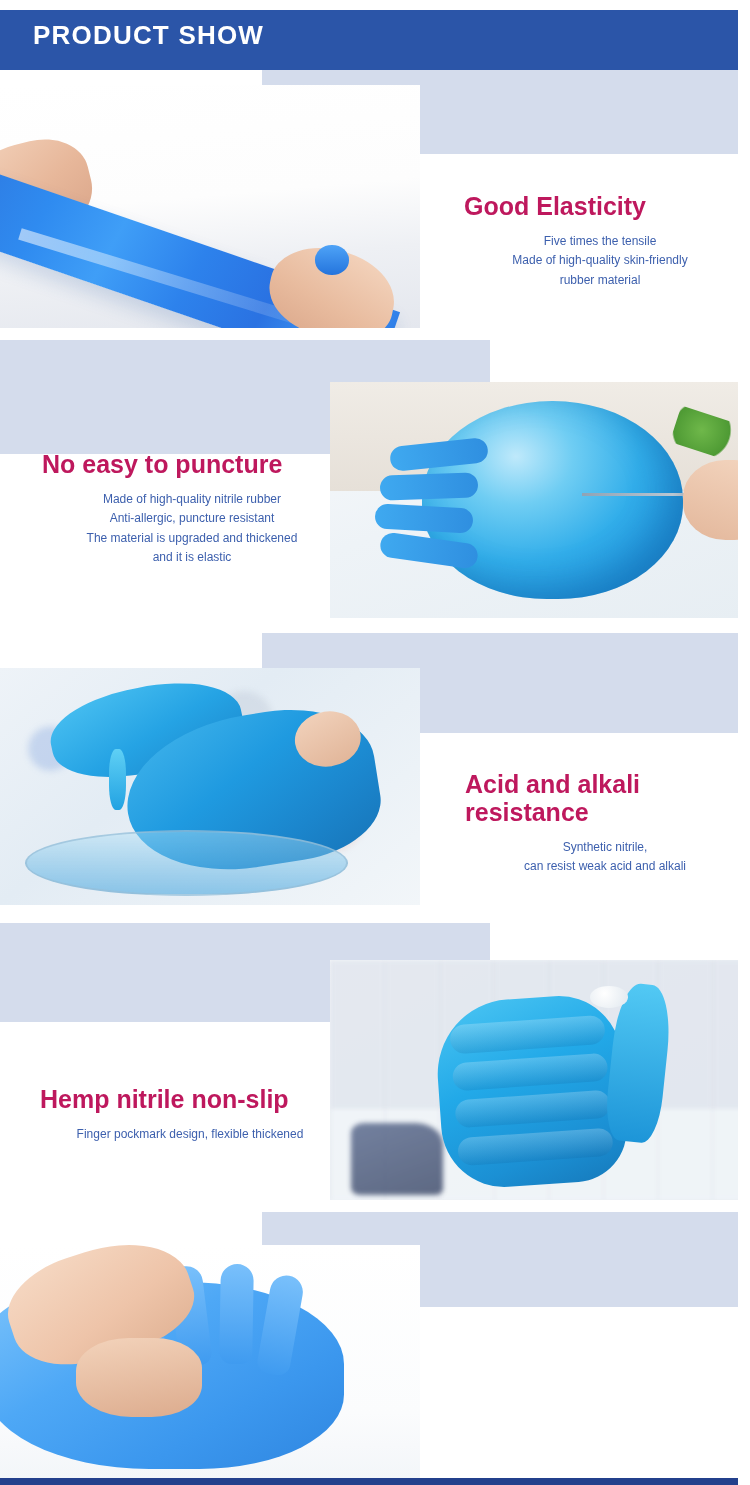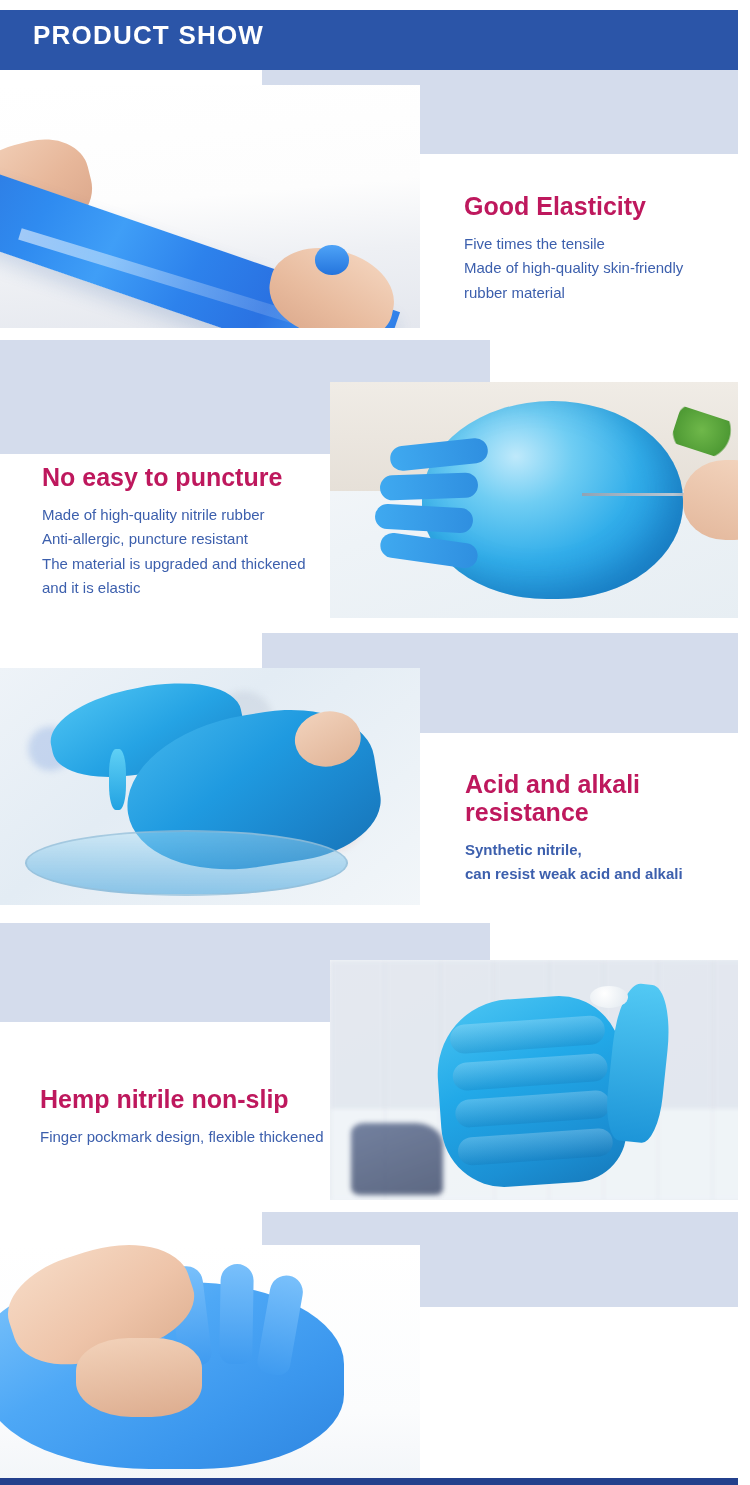--- a/index.html
+++ b/index.html
@@ -55,23 +55,24 @@
   .heading {
     color: #be185d;
     font-weight: bold;
     line-height: 1.12;
     margin: 0 0 12px 0;
     white-space: pre-line;
   }
   .h-lg { font-size: 25px; }
   .body-lines {
     color: #3c5fad;
-    font-size: 15px;
+    font-size: 12px;
     line-height: 1.62;
     white-space: pre-line;
+    text-align: center;
   }
   .bottom-bar {
     position: absolute;
     left: 0;
     top: 1478px;
     width: 750px;
     height: 7px;
     background: #23408c;
   }
 
@@ -359,21 +360,21 @@
       <i></i>
         <i></i>
         <i></i>
         <i></i>
     </div>
     <div class="p2-needle"></div>
     <div class="p2-handR"></div>
     <div class="p2-leaf"></div>
   </div>
 
-  <div class="textblock" style="left:42px; top:463px; width:300px;">
+  <div class="textblock" style="left:42px; top:450px; width:300px;">
     <div class="heading h-lg">No easy to puncture</div>
     <div class="body-lines">Made of high-quality nitrile rubber
 Anti-allergic, puncture resistant
 The material is upgraded and thickened
  and it is elastic</div>
   </div>
 
   <div class="panel" style="left:262px; top:633px; width:488px; height:100px;"></div>
 
   <div class="photo" style="left:0px; top:668px; width:420px; height:237px;">
@@ -381,21 +382,21 @@
     <div class="p3-blur"></div>
     <div class="p3-hand"></div>
     <div class="p3-drip"></div>
     <div class="p3-arm"></div>
     <div class="p3-dish"></div>
   </div>
 
   <div class="textblock" style="left:465px; top:770px; width:280px;">
     <div class="heading h-lg">Acid and alkali
 resistance</div>
-    <div class="body-lines" style="font-weight:bold;">Synthetic nitrile,
+    <div class="body-lines" style="">Synthetic nitrile,
 can resist weak acid and alkali</div>
   </div>
 
   <div class="panel" style="left:0px; top:923px; width:490px; height:99px;"></div>
 
   <div class="photo" style="left:330px; top:960px; width:420px; height:240px;">
     <div class="ph-base p4-bg"></div>
     <div class="p4-shelf"></div>
     <div class="p4-scope"></div>
     <div class="p4-fist">

